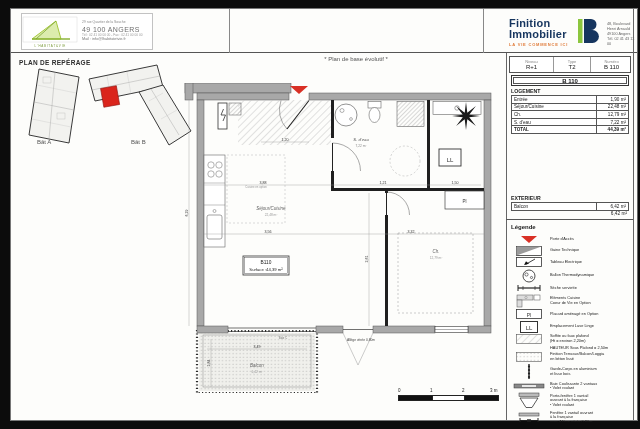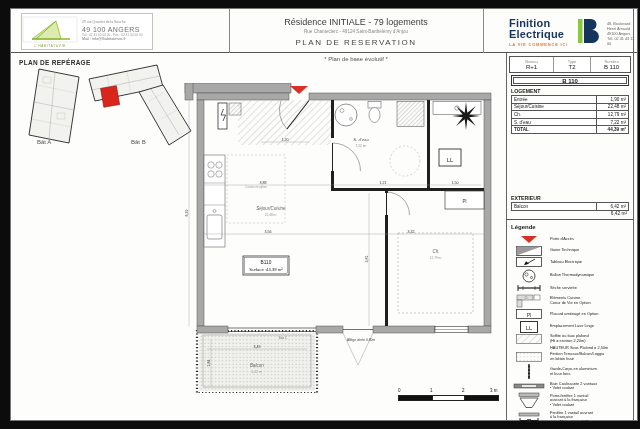--- a/index.html
+++ b/index.html
@@ -91,29 +91,24 @@
         <text x="28" y="30.5" font-size="3" fill="#7a9a3a" text-anchor="middle" font-family="Liberation Sans, sans-serif">L ' H A B I T A T &amp; V I E</text>
       </svg>
       <div class="agency-text">
         <div class="ag1">29 rue Quartier de la Souche</div>
         <div class="ag2">49 100 ANGERS</div>
         <div class="ag3">Tél : 02 41 00 00 00 - Fax : 02 41 00 00 00</div>
         <div class="ag4">Mail : info@lhabitatetvie.fr</div>
       </div>
     </div>
 
-    <div class="proj">
-      <div class="proj-title">Résidence INITIALE - 79 logements</div>
-      <div class="proj-addr">Rue Chanteclerc - 49124 Saint-Barthélémy d'Anjou</div>
-      <div class="proj-doc">PLAN DE RESERVATION</div>
-    </div>
 
     <div class="bouygues-name">
       <div>Finition</div>
-      <div>Electrique</div>
+      <div>Immobilier</div>
     </div>
     <div class="bouygues-slogan">LA VIE COMMENCE ICI</div>
     <svg class="bmark" width="26" height="30">
       <rect x="1" y="3" width="4.5" height="24" fill="#8cc63e"></rect>
       <path d="M7,3 h7 a5.5,5.5 0 0 1 0 11 h-7 z" fill="#16355e"></path>
       <path d="M7,14 h8.5 a6.4,6.5 0 0 1 0 13 h-8.5 z" fill="#16355e"></path>
     </svg>
     <div class="baddr">
       <div>48, Boulevard Henri Arnauld</div>
       <div>49100 Angers</div>

